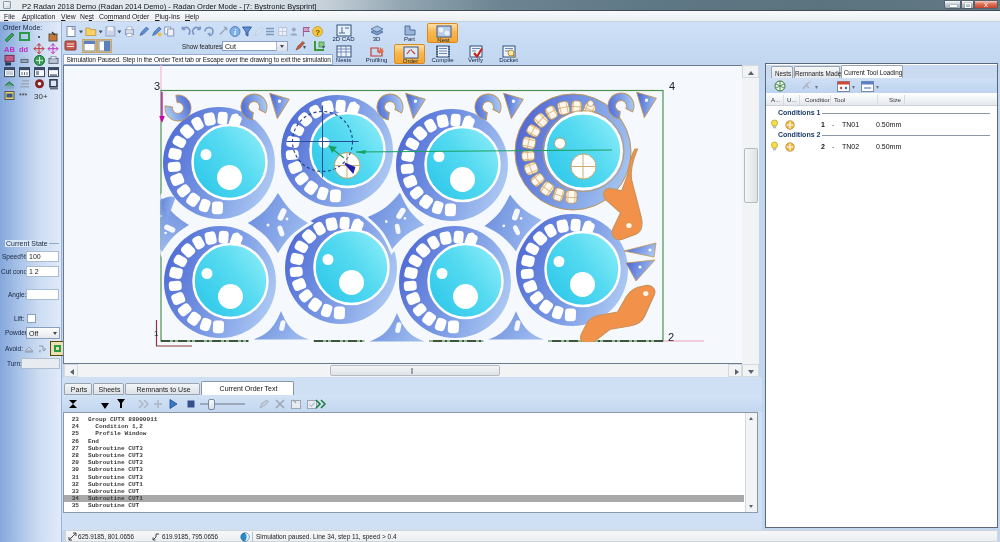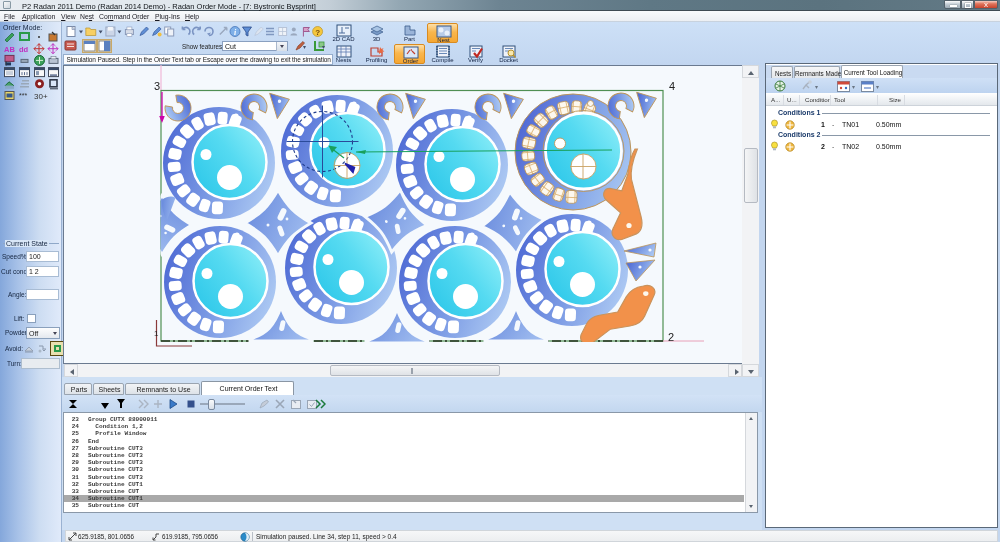--- a/index.html
+++ b/index.html
@@ -2,21 +2,21 @@
 <html><head><meta charset="utf-8"><style>
 *{margin:0;padding:0;box-sizing:border-box}
 html,body{width:1000px;height:542px;overflow:hidden}
 body{font-family:"Liberation Sans",sans-serif;position:relative;background:#c3d6ef;font-size:7px}
 .abs{position:absolute}
 .tx{position:absolute;white-space:nowrap}
 </style></head><body>
 
 <div class="abs" style="left:0;top:0;width:1000px;height:11px;background:linear-gradient(to right,#e7ecf1 0%,#dde5eb 26%,#c3ced7 33%,#93a7b3 40%,#6d8492 50%,#5f7885 65%,#5b737f 82%,#637a86 100%);border-bottom:1px solid #3e4a52">
  <div class="abs" style="left:3px;top:1px;width:8px;height:8px;background:linear-gradient(135deg,#f8f8f8,#cfd8df);border:1px solid #8899a4;border-radius:1px"></div>
- <div class="tx" style="left:22px;top:1.5px;font-size:7.5px;color:#101418">P2 Radan 2011 Demo (Radan 2014 Demo) - Radan Order Mode - [7: Bystronic Bysprint]</div>
+ <div class="tx" style="left:22px;top:1.5px;font-size:7.5px;color:#101418">P2 Radan 2018 Demo (Radan 2014 Demo) - Radan Order Mode - [7: Bystronic Bysprint]</div>
  <div class="abs" style="left:944px;top:0;width:17px;height:9px;background:linear-gradient(#fdfdfd,#c2ccd4 45%,#9fadb7);border:1px solid #53616b;border-radius:0 0 0 2px">
       <div class="abs" style="left:5px;top:4px;width:7px;height:2px;background:#fff;box-shadow:0 0 1px #333"></div>
     </div>
  <div class="abs" style="left:961px;top:0;width:13px;height:9px;background:linear-gradient(#fdfdfd,#c2ccd4 45%,#9fadb7);border:1px solid #53616b">
       <div class="abs" style="left:3px;top:1.5px;width:6px;height:5px;border:1.5px solid #fff;box-shadow:0 0 1px #333"></div>
     </div>
  <div class="abs" style="left:974px;top:0;width:24px;height:9px;background:linear-gradient(#f7cfc4,#e0745c 40%,#c8432c);border:1px solid #53616b;border-radius:0 0 2px 0;color:#fff;font-size:8px;text-align:center;line-height:8px">x</div>
 </div>
 
 <div class="abs" style="left:0;top:11px;width:1000px;height:11px;background:linear-gradient(#f8fafc,#eceff3);border-bottom:1px solid #c8d2de">

